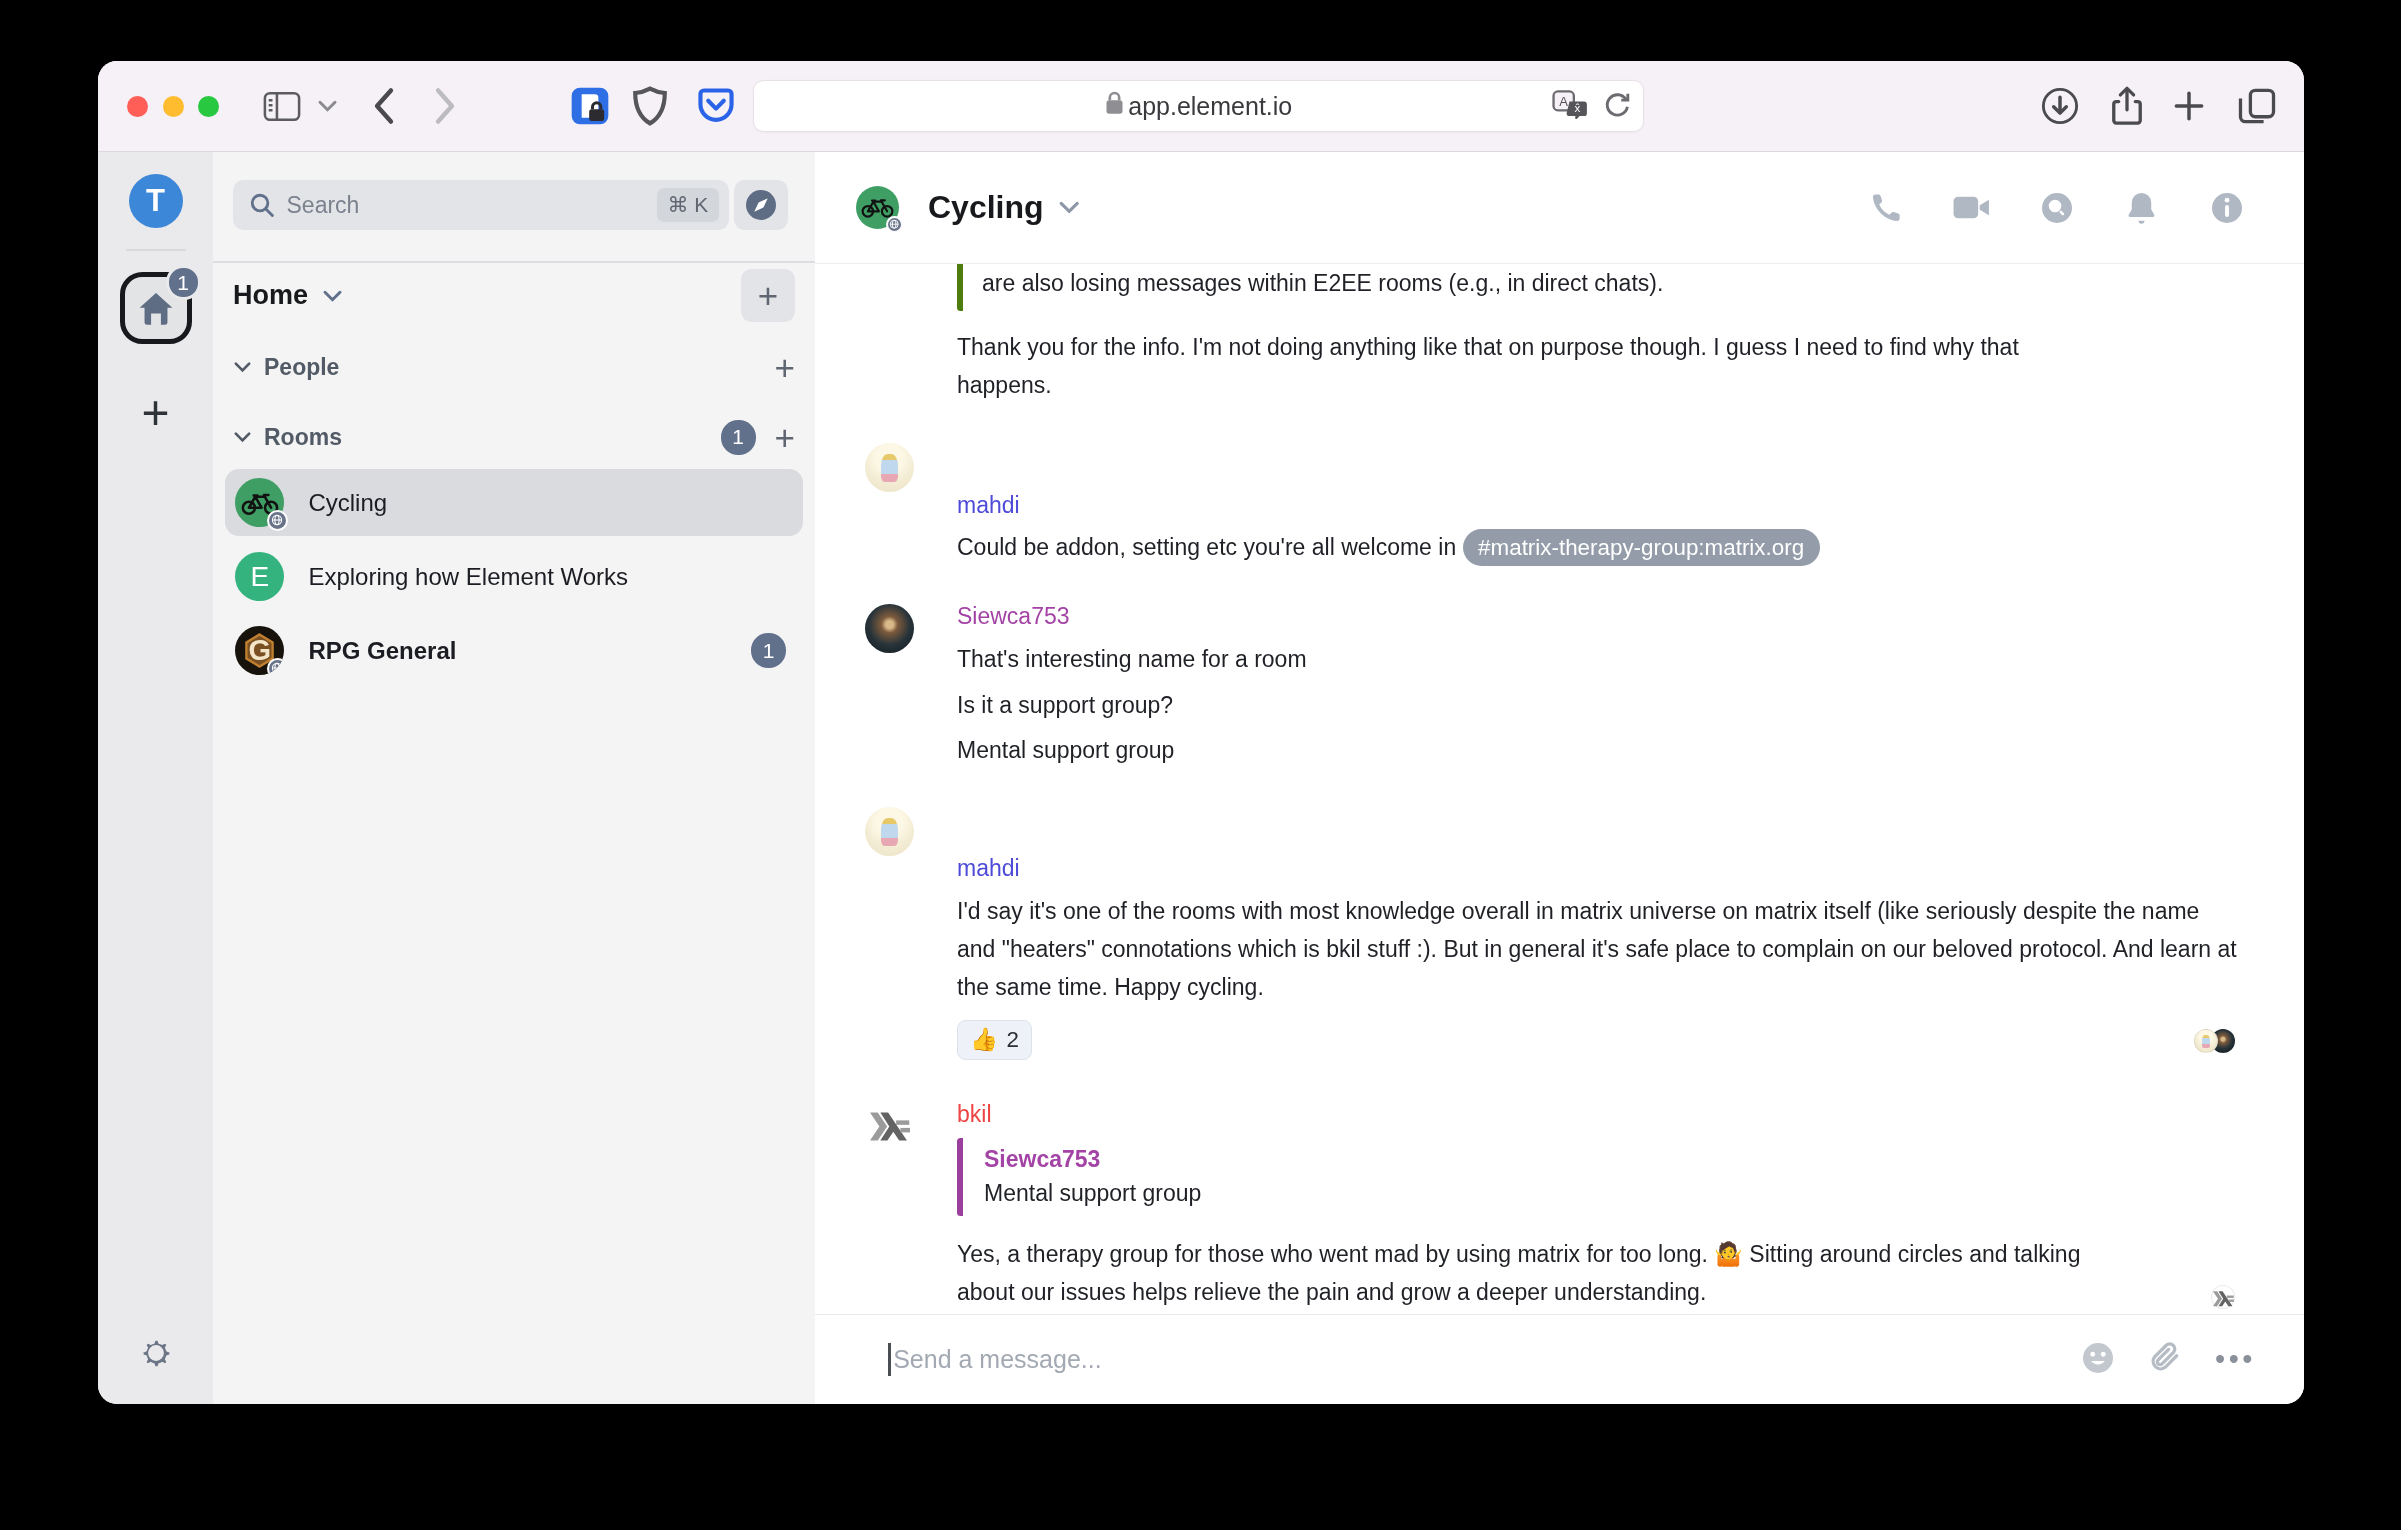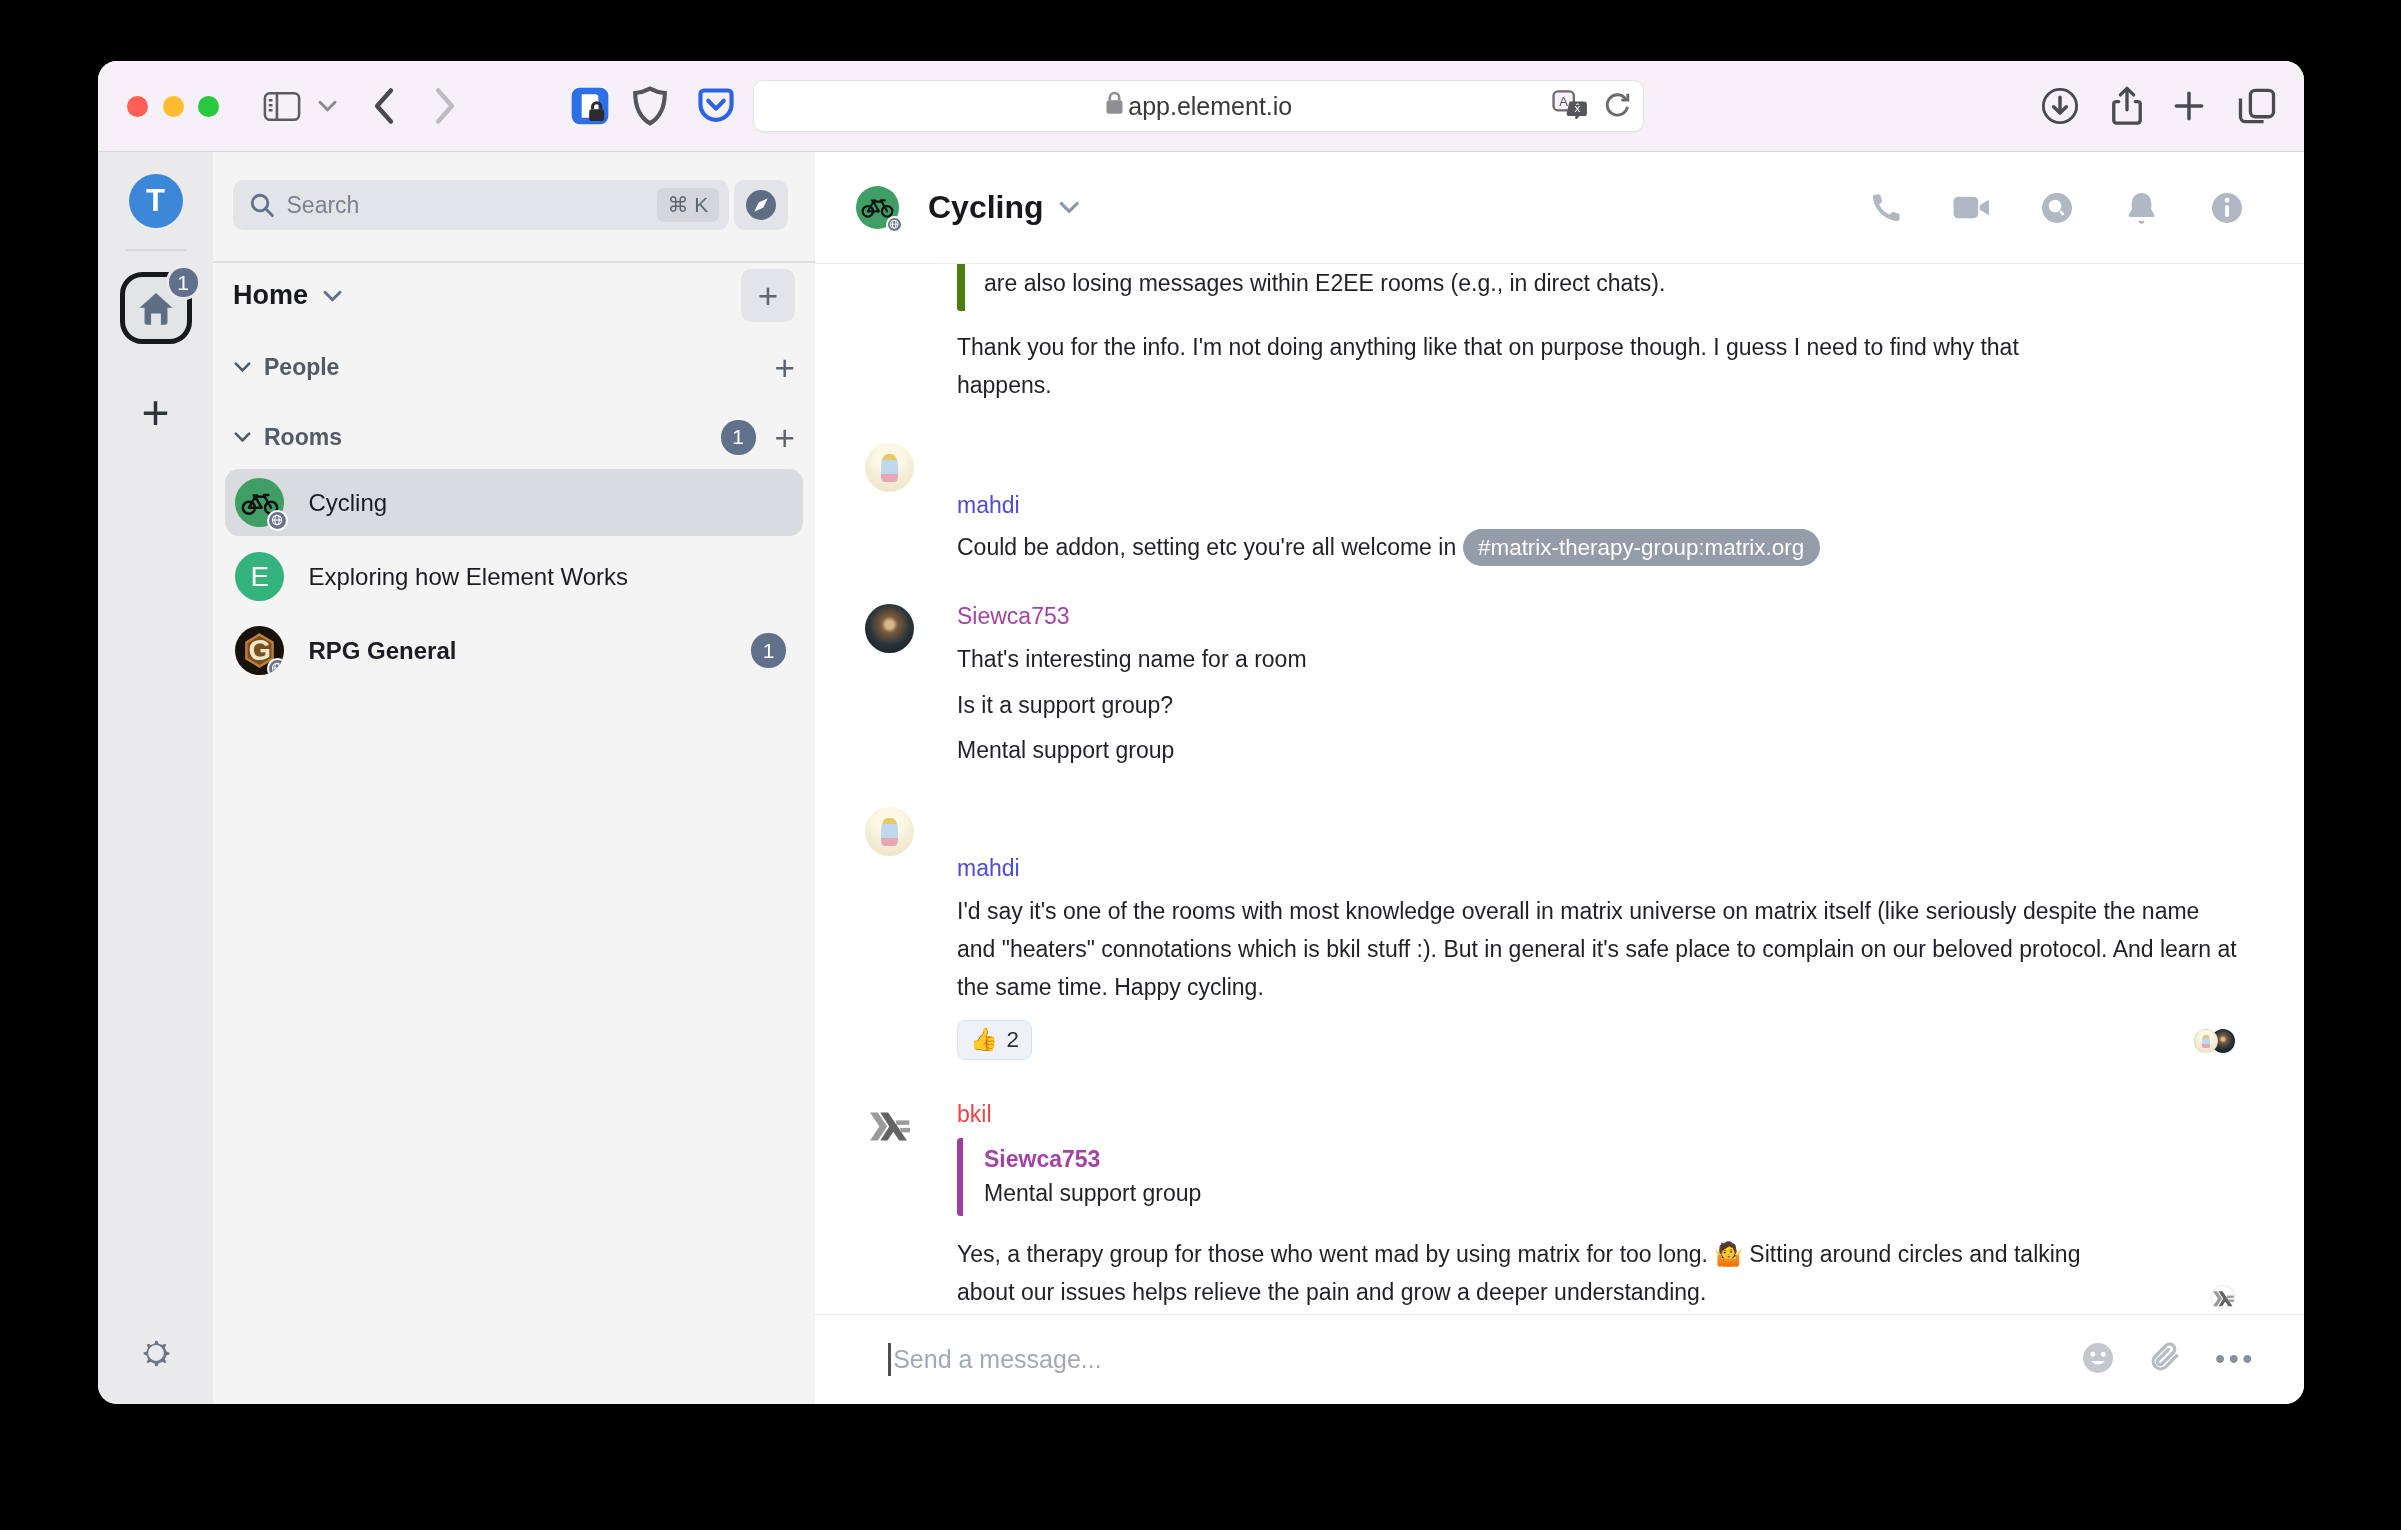--- a/index.html
+++ b/index.html
@@ -70,21 +70,21 @@
   
   .chat-head { height:112px; border-bottom:1.7px solid #eceef1; display:flex; align-items:center; padding-left:41px; flex-shrink:0; }
   .head-avatar { width:43px; height:43px; border-radius:50%; background:#3f9e63; position:relative; display:flex; align-items:center; justify-content:center; }
   .head-title { margin-left:29px; font-size:32px; font-weight:700; color:#17191c; }
   .head-chev { margin-left:14px; }
   .head-icons { margin-left:auto; display:flex; align-items:center; gap:26px; padding-right:48px; color:#b0b8c4; }
   .hic { width:59px; display:flex; justify-content:center; }
 
   
   .timeline { flex:1; overflow:hidden; position:relative; padding-left:142px; }
-  .quote { border-left:8px solid #4d7c0f; border-radius:3.5px; padding:1.7px 0 8.6px 19px; font-size:23px; color:#1f2126; line-height:38px; }
+  .quote { border-left:6px solid #4d7c0f; border-radius:3.5px; padding:1.7px 0 8.6px 19px; font-size:23px; color:#1f2126; line-height:38px; }
   .msg { font-size:23px; color:#1f2126; line-height:38px; }
   .w-narrow { max-width:1147px; }
   .w-wide { max-width:1285px; }
   .group { position:relative; }
   .g-avatar { position:absolute; left:-92px; top:1.7px; width:49px; height:49px; border-radius:50%; overflow:hidden; }
   .sender { font-size:23px; font-weight:400; line-height:29px; margin-bottom:8.6px; }
   .c-mahdi { color:#4e4bd8; } .c-siewca { color:#a343a5; } .c-bkil { color:#ef4444; }
   .pill { display:inline-block; background:#939ca8; color:#fff; border-radius:24px; padding:0.9px 15.5px; font-size:22.4px; line-height:35px; }
   .line-gap { margin-top:7.8px; }
   .reaction-row { margin-top:14px; display:flex; align-items:center; }

